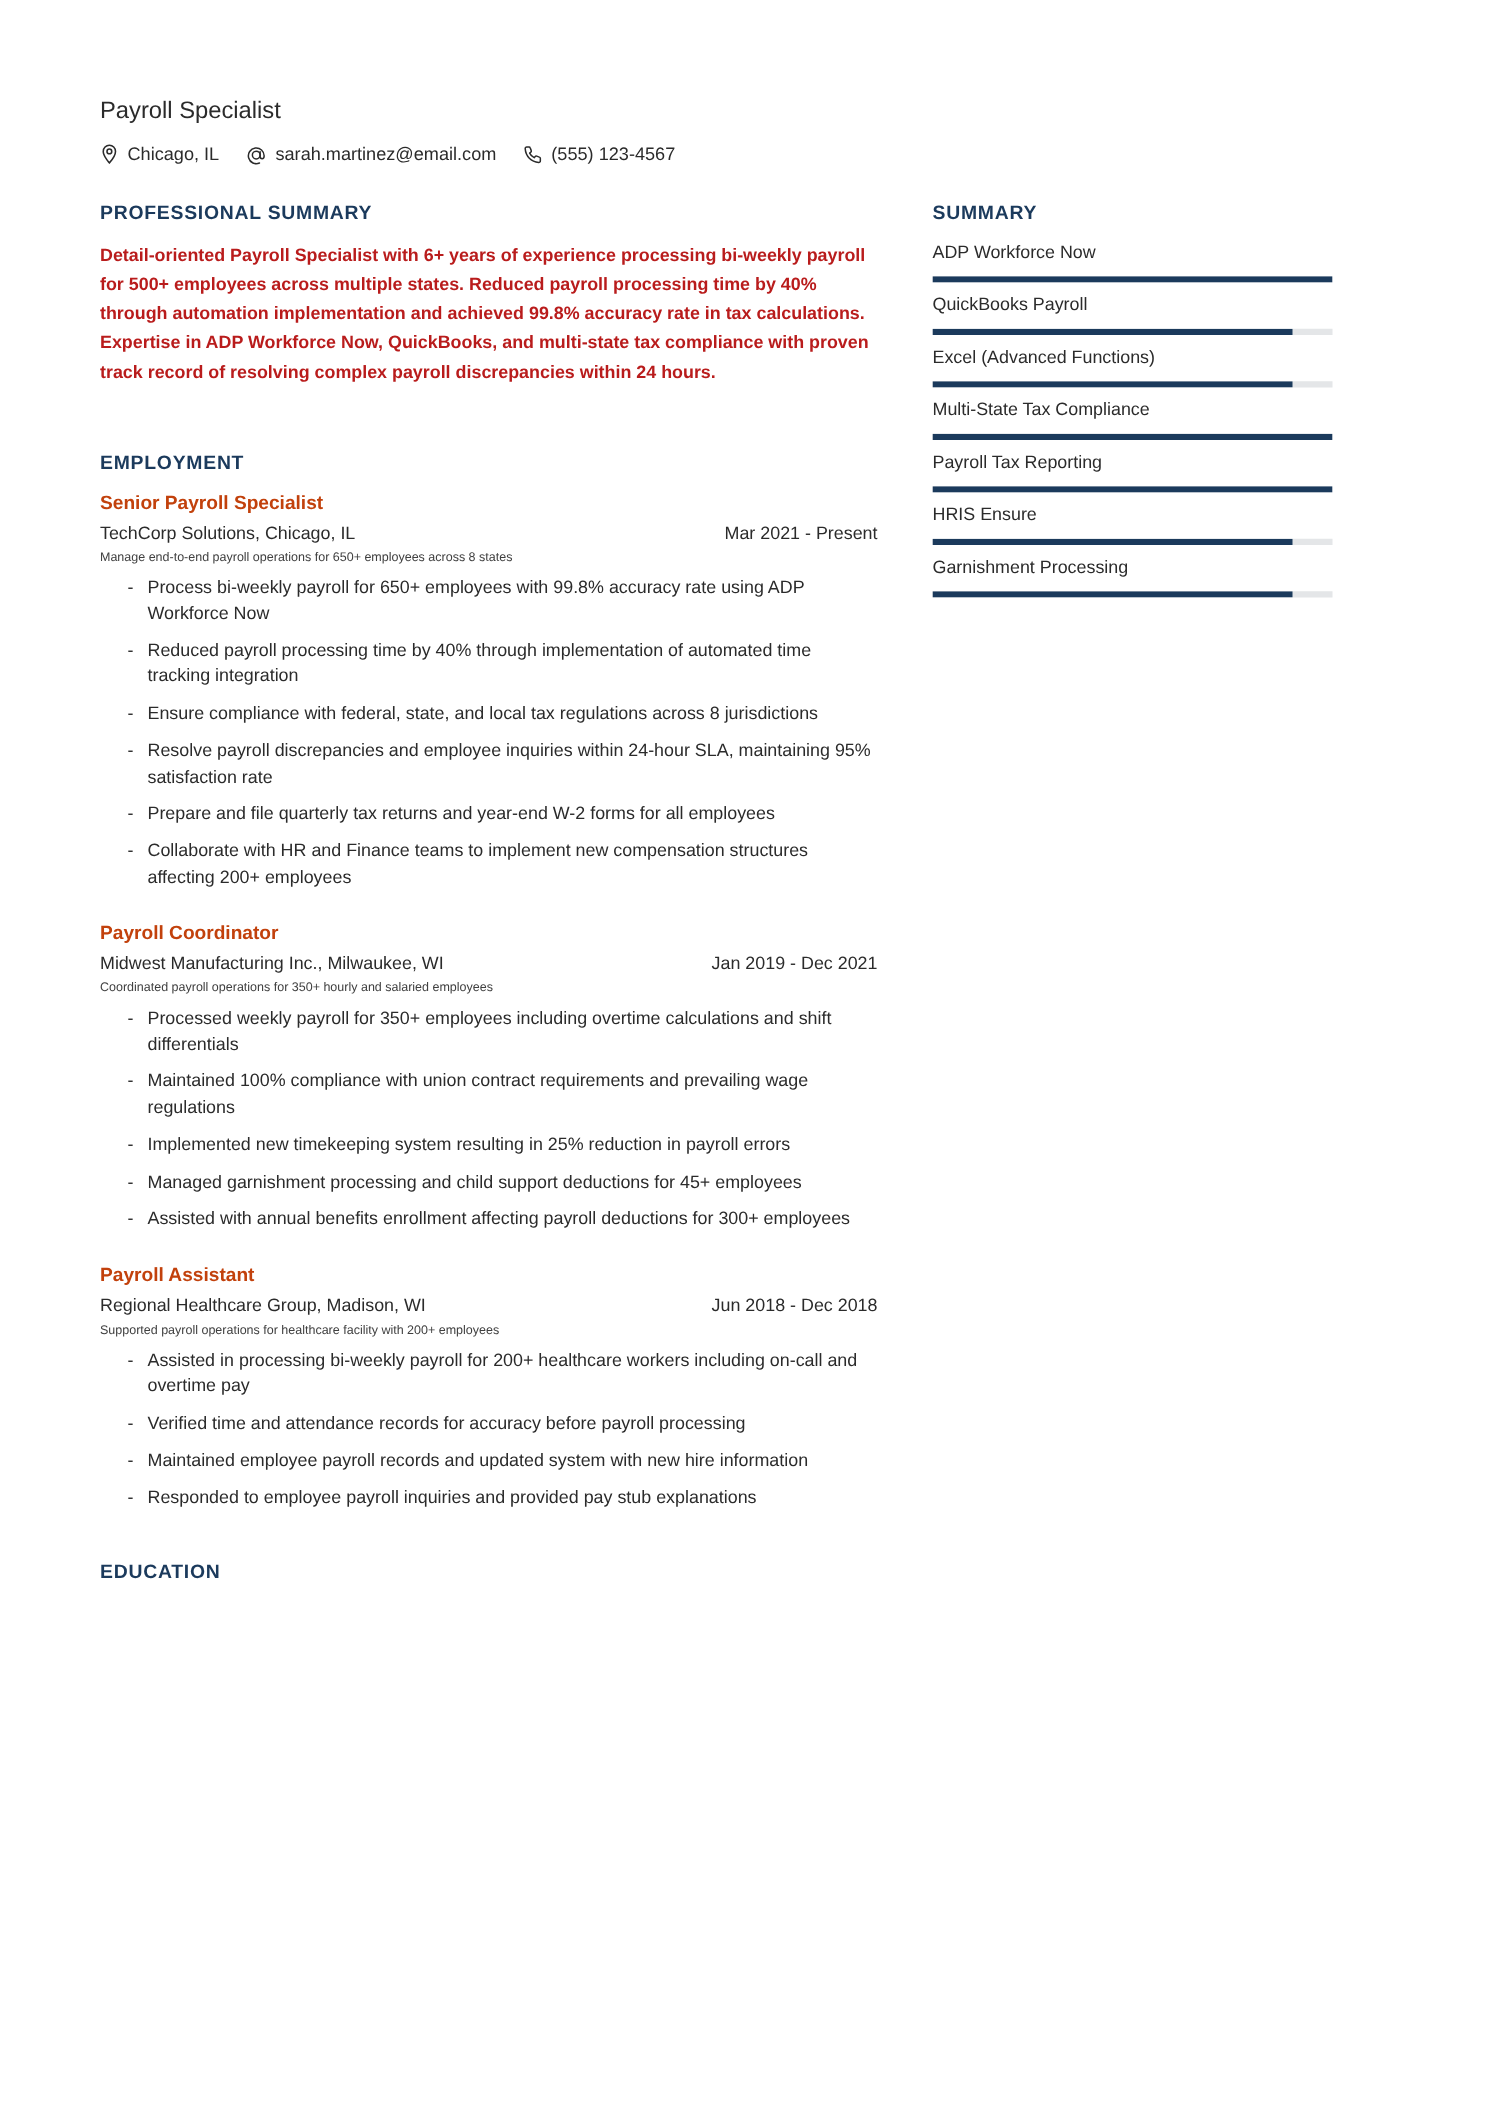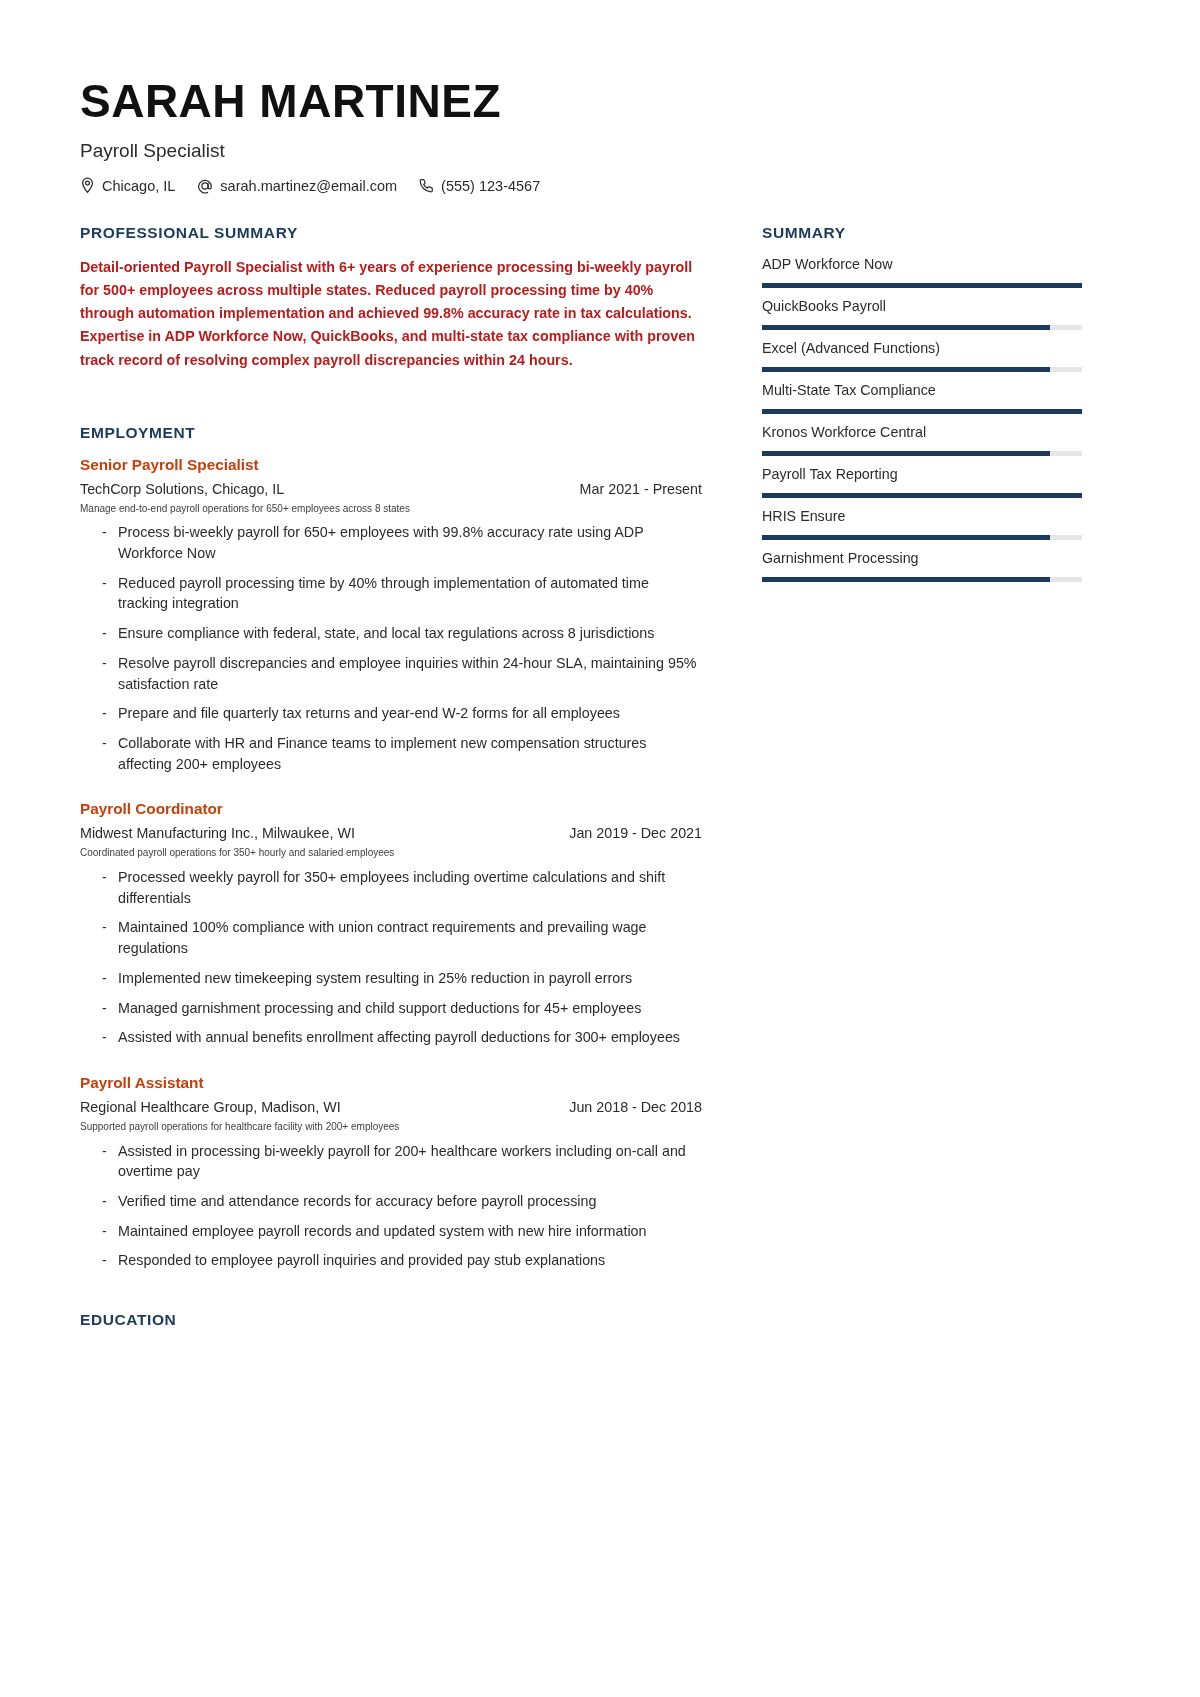--- a/index.html
+++ b/index.html
@@ -49,21 +49,21 @@
     align-items: center;
     gap: 7px;
     white-space: nowrap;
   }
   .contact-item svg { display: block; flex: 0 0 auto; }
 
   
   .body-cols {
     display: flex;
     align-items: flex-start;
-    gap: 60px;
+    gap: 44px;
   }
   .col-main { width: 622px; flex: 0 0 622px; }
   .col-side { width: 320px; flex: 0 0 320px; padding-top: 0; }
 
   .section { margin-bottom: 0; }
   .section-title {
     font-size: 15.5px;
     font-weight: 700;
     letter-spacing: 0.6px;
     color: #1b3a5c;
@@ -144,21 +144,20 @@
   }
 
   .edu-section { margin-top: 40px; }
 </style>
 </head>
 <body>
 
 <div class="page">
 
   <div class="header">
-    <div class="name">SARAH MARTINEZ</div>
     <div class="job-title">Payroll Specialist</div>
     <div class="contact-row">
 
       <div class="contact-item">
         <span>
           <svg width="15" height="17" viewBox="0 0 15 17" fill="none">
             <path d="M7.5 1.2c-2.7 0-4.9 2.2-4.9 4.9 0 3.6 4.9 9.2 4.9 9.2s4.9-5.6 4.9-9.2c0-2.7-2.2-4.9-4.9-4.9z" stroke="#2b2b2b" stroke-width="1.25" fill="none"></path>
             <circle cx="7.5" cy="6.1" r="1.9" stroke="#2b2b2b" stroke-width="1.25" fill="none"></circle>
           </svg>
         </span>
@@ -322,26 +321,20 @@
                 <div class="skill-fill" style="width: 90%; background: rgb(27, 58, 92);"></div>
               </div>
             </div>
             <div class="skill">
               <div class="skill-name">Multi-State Tax Compliance</div>
               <div class="skill-track">
                 <div class="skill-fill" style="width: 100%; background: rgb(27, 58, 92);"></div>
               </div>
             </div>
             <div class="skill">
-              <div class="skill-name">Kronos Workforce Central</div>
-              <div class="skill-track">
-                <div class="skill-fill" style="width: 90%; background: rgb(27, 58, 92);"></div>
-              </div>
-            </div>
-            <div class="skill">
               <div class="skill-name">Payroll Tax Reporting</div>
               <div class="skill-track">
                 <div class="skill-fill" style="width: 100%; background: rgb(27, 58, 92);"></div>
               </div>
             </div>
             <div class="skill">
               <div class="skill-name">HRIS Ensure</div>
               <div class="skill-track">
                 <div class="skill-fill" style="width: 90%; background: rgb(27, 58, 92);"></div>
               </div>

